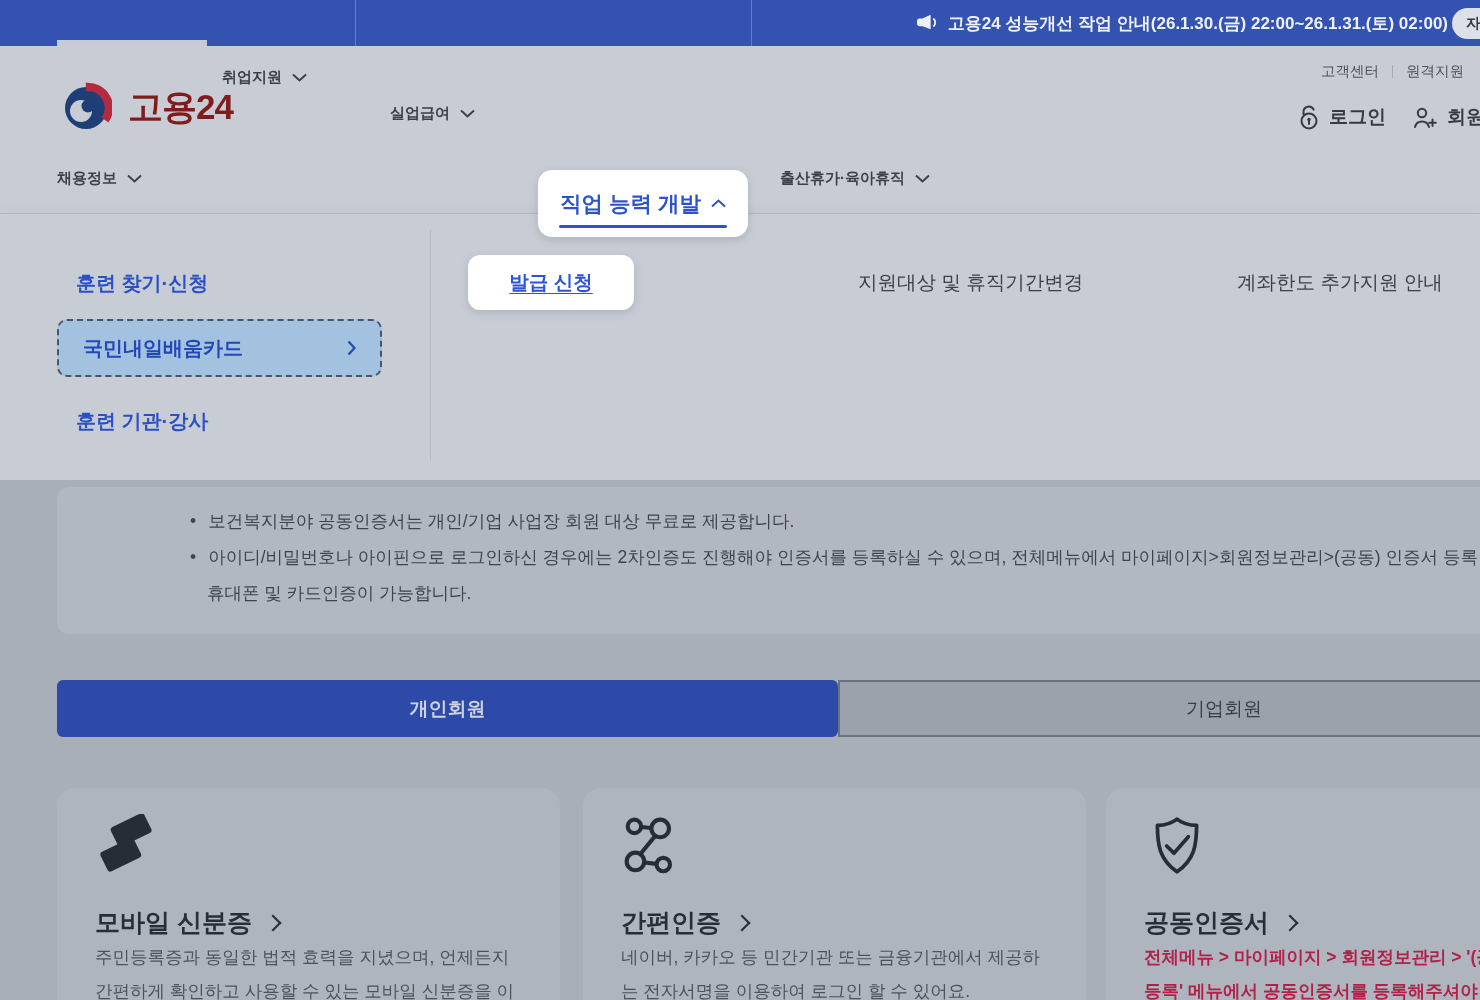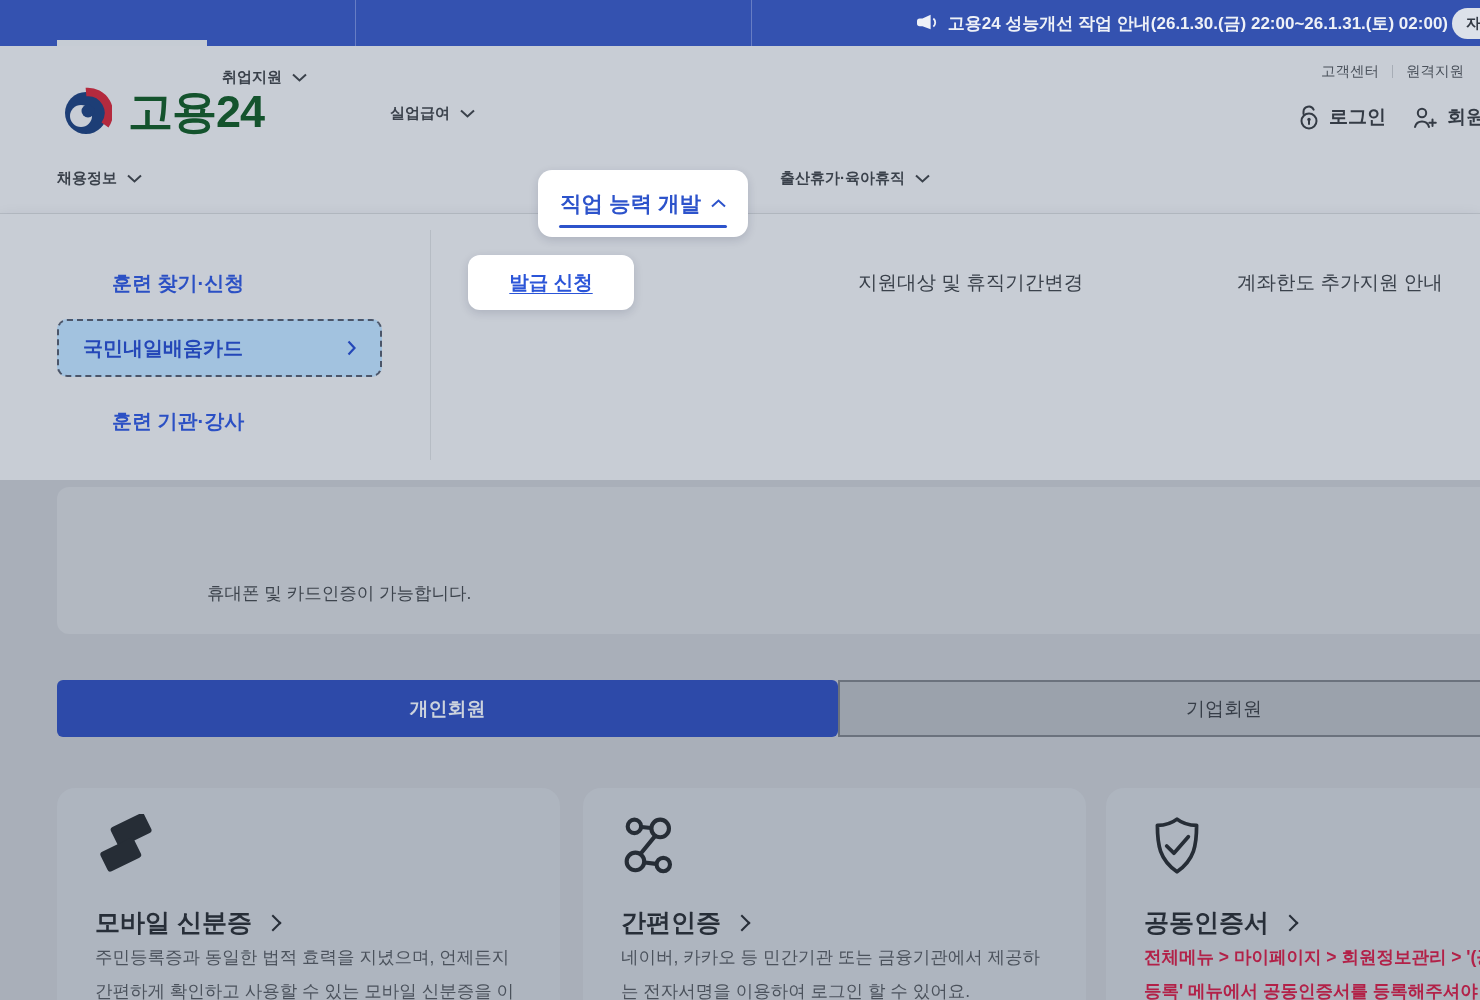--- a/index.html
+++ b/index.html
@@ -19,35 +19,35 @@
              background:#dce1e9;color:#333a44;font-size:14.5px;font-weight:600;display:flex;
              align-items:center;padding-left:14px;box-sizing:border-box;}
   
   .header{position:absolute;left:0;top:46px;width:1480px;height:167px;background:#c8cdd5;
           border-bottom:1px solid #b5bbc3;}
   .utility{position:absolute;top:16px;right:16px;display:flex;align-items:center;gap:13px;
            font-size:14.5px;color:#4a515b;}
   .u-div{width:1px;height:13px;background:#a7adb6;}
   .utility a{color:#4a515b;text-decoration:none;cursor:pointer;}
   .logo{position:absolute;left:62px;top:36px;display:flex;align-items:center;gap:16px;cursor:pointer;}
-  .logo-text{font-size:45px;font-weight:800;color:#14532d;letter-spacing:-1px;}
+  .logo-text{font-size:35px;font-weight:800;color:#7f1d1d;letter-spacing:-1px;}
   .auth{position:absolute;left:1298px;top:58px;display:flex;gap:26px;white-space:nowrap;}
   .auth-item{display:flex;align-items:center;gap:9px;font-size:19px;font-weight:600;color:#343b45;cursor:pointer;}
   .nav-item{position:absolute;top:123px;display:flex;align-items:center;gap:10px;
             font-size:15px;font-weight:700;color:#3a414b;cursor:pointer;white-space:nowrap;}
   .nav-item.n0{left:57px}.nav-item.n1{left:222px}.nav-item.n2{left:390px}.nav-item.n4{left:780px}
   .nav-active-box{position:absolute;left:538px;top:104px;width:210px;height:67px;background:#ffffff;
             border-radius:14px;z-index:6;display:flex;align-items:center;justify-content:center;gap:10px;
             font-size:21.5px;font-weight:700;color:#2d53cb;cursor:pointer;
             box-shadow:0 3px 10px rgba(20,30,60,.15);white-space:nowrap;margin-top:20px;}
   .nav-underline{position:absolute;left:21px;bottom:9px;width:168px;height:3.5px;background:#2d53cb;border-radius:2px;}
   
   .mega{position:absolute;left:0;top:214px;width:1480px;height:266px;background:#c8cdd5;
         box-shadow:0 8px 18px rgba(30,40,60,.16);}
-  .mm-left{position:absolute;left:76px;font-size:20px;font-weight:700;color:#2b50c4;cursor:pointer;white-space:nowrap;margin-left:36px;}
+  .mm-left{position:absolute;left:76px;font-size:20px;font-weight:700;color:#2b50c4;cursor:pointer;white-space:nowrap;}
   .mm-left.a{top:56px}.mm-left.c{top:194px}
   .mm-selected{position:absolute;left:57px;top:105px;width:325px;height:58px;background:#a2c2df;
         border:2px dashed #4b5569;border-radius:10px;box-sizing:border-box;display:flex;align-items:center;
         justify-content:space-between;padding:12px 24px;font-size:20px;font-weight:700;color:#2447b8;cursor:pointer;}
   .mm-div{position:absolute;left:430px;top:16px;width:1px;height:230px;background:#b6bcc4;}
   .mm-sub-hl{position:absolute;left:468px;top:41px;width:166px;height:55px;background:#ffffff;border-radius:12px;
         display:flex;align-items:center;justify-content:center;font-size:19.5px;font-weight:700;color:#2b55d8;
         text-decoration:underline;text-underline-offset:4px;cursor:pointer;
         box-shadow:0 3px 10px rgba(20,30,60,.15);}
   .mm-sub{position:absolute;top:55px;font-size:19.5px;font-weight:500;color:#3a414b;cursor:pointer;white-space:nowrap;}
@@ -199,20 +199,22 @@
     <div class="mm-div"></div>
 
     <div class="mm-sub-hl">발급 신청</div>
     <div class="mm-sub b">지원대상 및 휴직기간변경</div>
     <div class="mm-sub c">계좌한도 추가지원 안내</div>
   </div>
 
   <div class="backdrop">
 
     <div class="notice">
+      <div class="n-line b n1">보건복지분야 공동인증서는 개인/기업 사업장 회원 대상 무료로 제공합니다.</div>
+      <div class="n-line b n2">아이디/비밀번호나 아이핀으로 로그인하신 경우에는 2차인증도 진행해야 인증서를 등록하실 수 있으며, 전체메뉴에서 마이페이지&gt;회원정보관리&gt;(공동) 인증서 등록</div>
       <div class="n-line n3">휴대폰 및 카드인증이 가능합니다.</div>
     </div>
 
     <div class="mtab active">개인회원</div>
     <div class="mtab inactive">기업회원</div>
 
     <div class="card c0">
       <span class="card-icon">
         <svg width="66" height="66" viewBox="0 0 64 64" fill="#262d36">
           <rect x="17" y="5" width="36" height="21" rx="3" transform="rotate(-26 35 15.5)"></rect>

